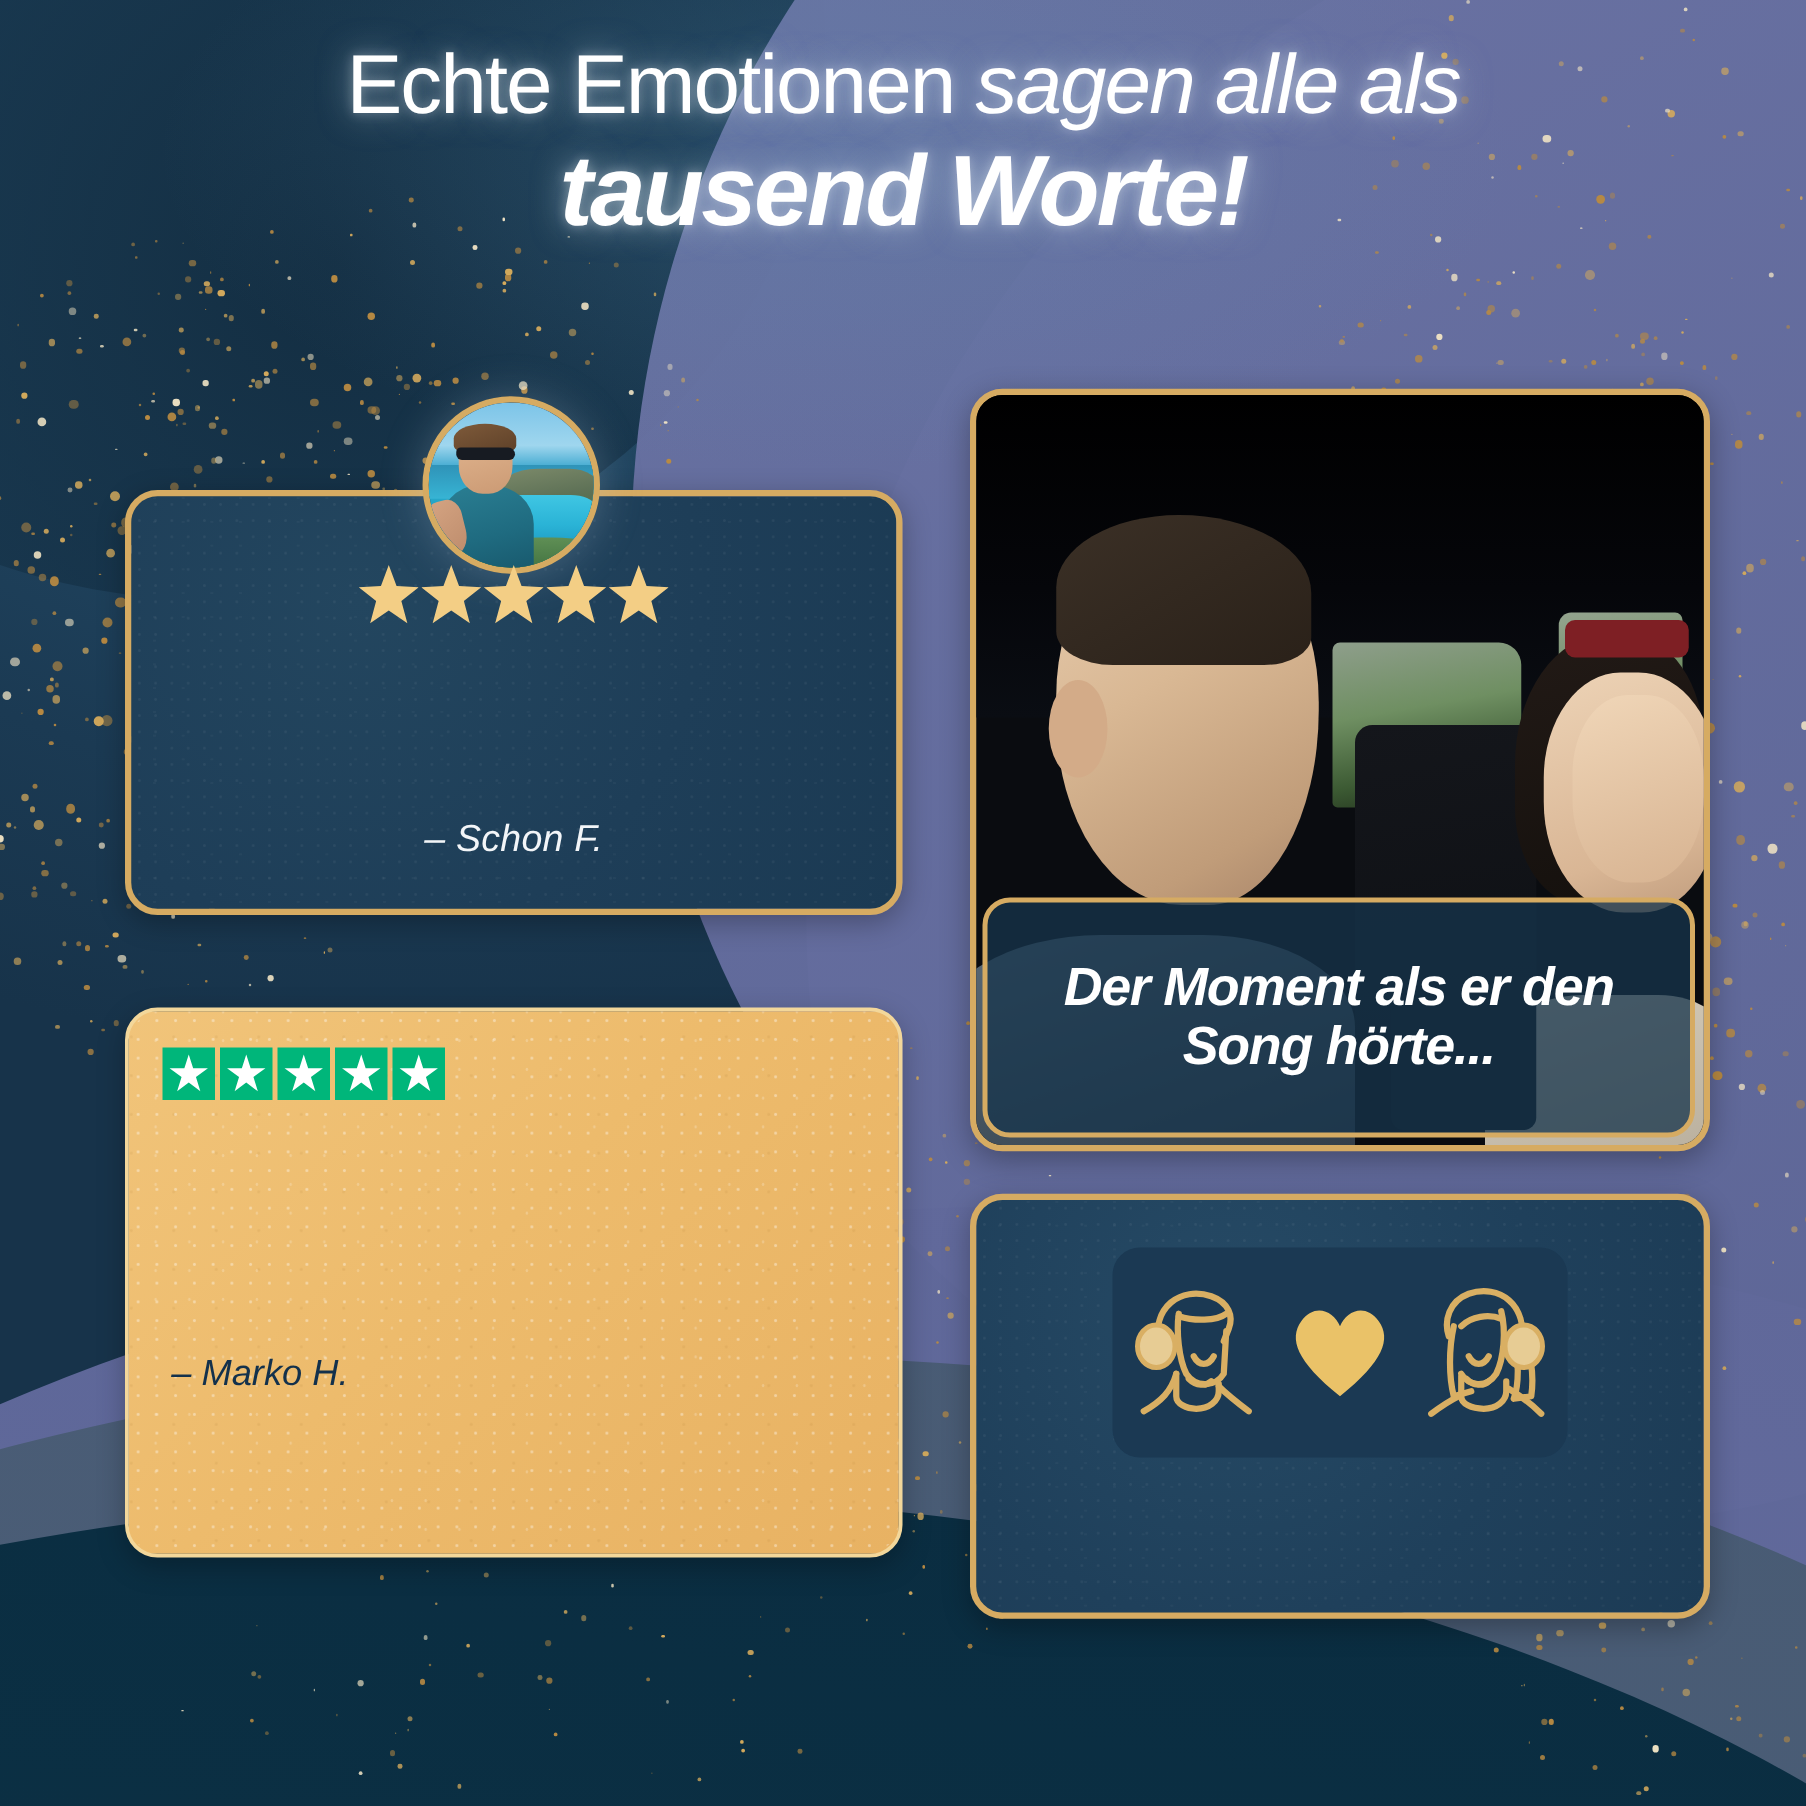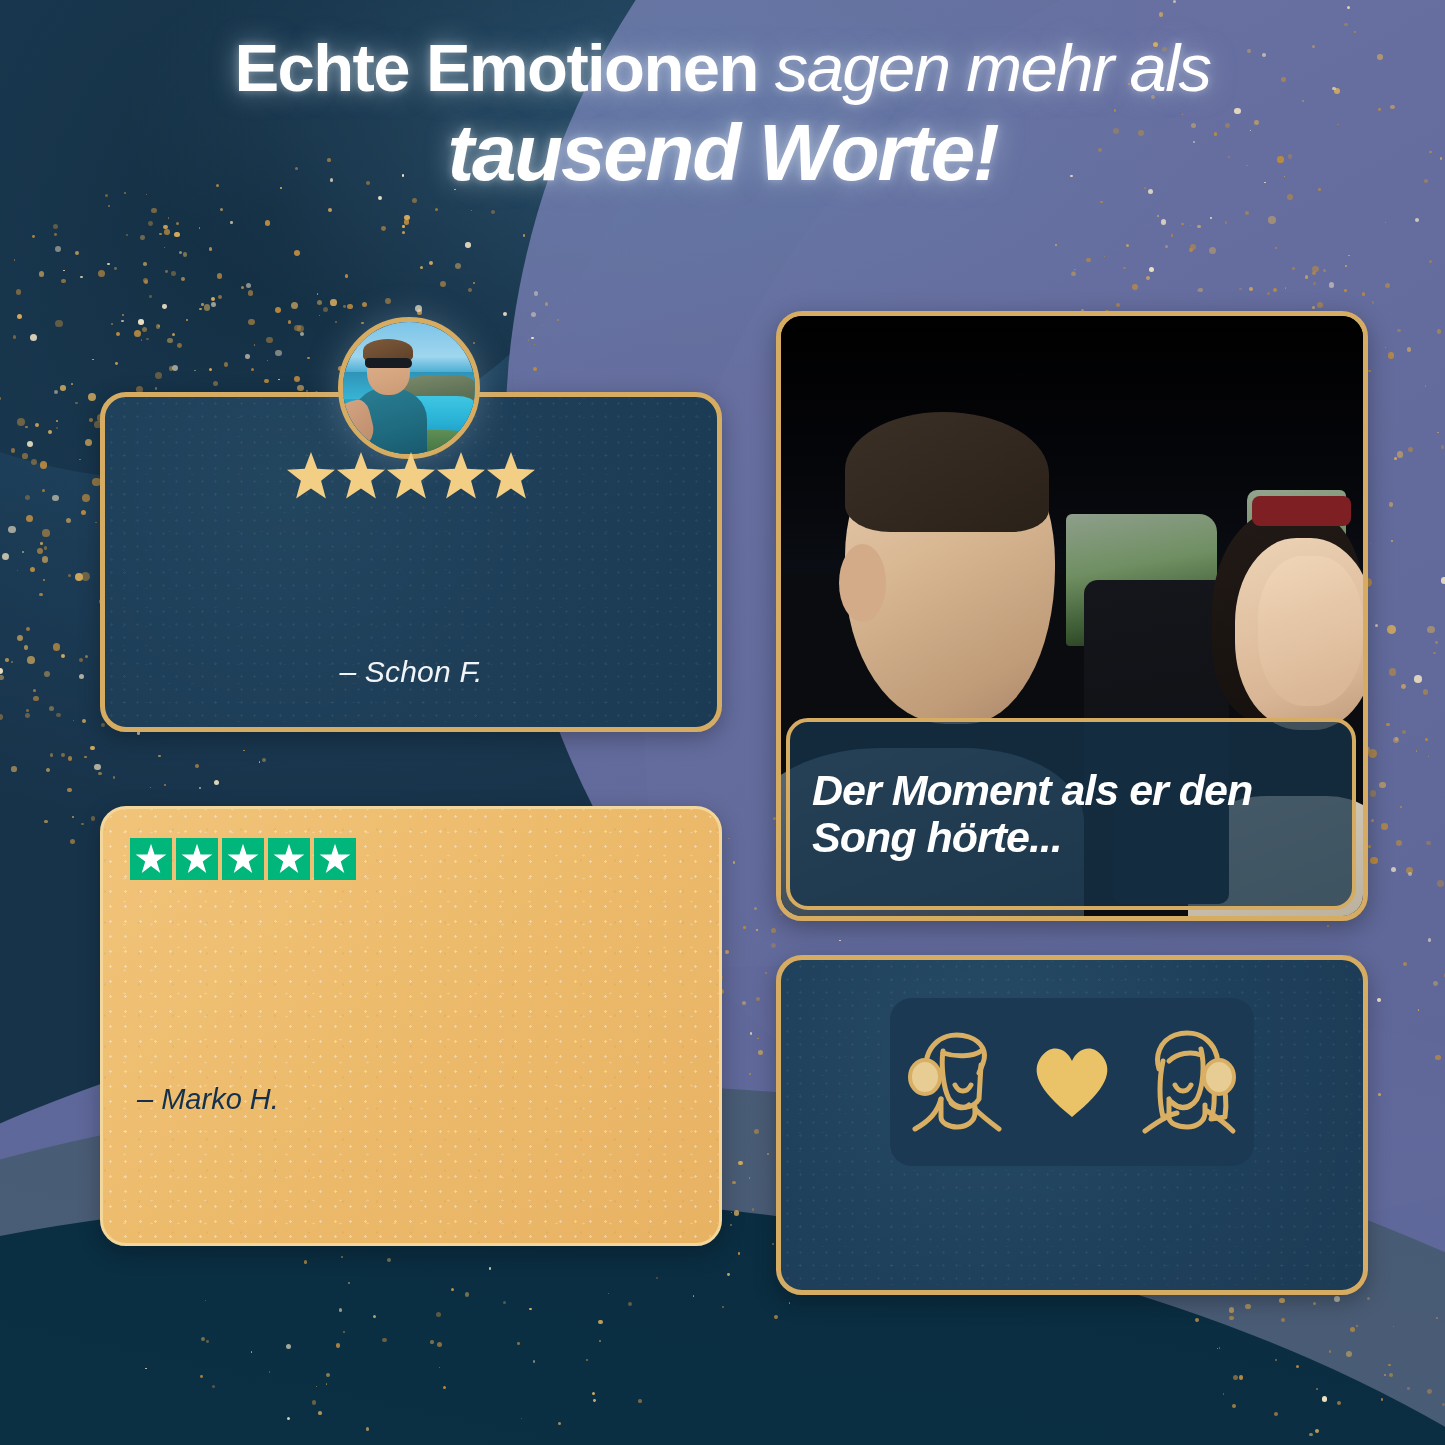--- a/index.html
+++ b/index.html
@@ -86,21 +86,21 @@
     position: absolute;
     top: 34px; left: 0; right: 0;
     text-align: center;
     color: #ffffff;
     line-height: 1.0;
     text-shadow: 0 0 26px rgba(205,225,240,.55), 0 0 9px rgba(255,255,255,.35);
     z-index: 6;
   }
   .headline .l1 { font-size: 67px; letter-spacing: -1.6px; }
   .headline .l2 { font-size: 80px; letter-spacing: -2.2px; margin-top: 12px; }
-  .hl-bold { font-weight: 700; }
+  .hl-bold { font-weight: 400; }
   .hl-ital { font-style: italic; font-weight: 500; }
   .hl-boldital { font-weight: 800; font-style: italic; }
 
   
   .card {
     position: absolute;
     border-radius: 26px;
     box-sizing: border-box;
   }
 
@@ -430,20 +430,21 @@
     left: 786px; top: 718px;
     width: 570px; height: 192px;
     border-radius: 22px;
     border: 4px solid #d6ab62;
     background: rgba(22,52,76,.76);
     display: flex; align-items: center; justify-content: center;
     z-index: 6;
     box-sizing: border-box;
   }
   #photo-caption .cap-text {
+    text-align: center;
     color: #ffffff;
     font-size: 43px;
     font-weight: 800;
     font-style: italic;
     line-height: 1.1;
     letter-spacing: -1px;
     padding: 0 22px;
   }
 
   
@@ -1366,21 +1367,21 @@
       <div class="dot" style="width: 1.7px; height: 1.7px; left: 520.6px; top: 1417.5px; background: rgb(184, 138, 66); opacity: 0.51;"></div>
       <div class="dot" style="width: 1.3px; height: 1.3px; left: 607.6px; top: 1292.5px; background: rgb(184, 138, 66); opacity: 0.67;"></div>
       <div class="dot" style="width: 1.6px; height: 1.6px; left: 268.6px; top: 1371.3px; background: rgb(184, 138, 66); opacity: 0.52;"></div>
       <div class="dot" style="width: 3.7px; height: 3.7px; left: 429.9px; top: 1340.1px; background: rgb(212, 170, 92); opacity: 0.52;"></div>
       <div class="dot" style="width: 4.2px; height: 4.2px; left: 627.6px; top: 1301.7px; background: rgb(184, 138, 66); opacity: 0.51;"></div>
       <div class="dot" style="width: 2.4px; height: 2.4px; left: 585.8px; top: 1358.5px; background: rgb(184, 138, 66); opacity: 0.73;"></div>
     </div>
 
   <div class="headline">
     <div class="l1">
-      <span class="hl-bold">Echte Emotionen</span><span class="hl-ital"> sagen mehr als</span>
+      <span class="hl-bold">Echte Emotionen</span><span class="hl-ital"> sagen alle als</span>
     </div>
     <div class="l2">
       <span class="hl-boldital">tausend Worte!</span>
     </div>
   </div>
 
   <div class="card speckle" id="card-review-1"></div>
 
   <div id="avatar">
     <div class="sky"></div>

